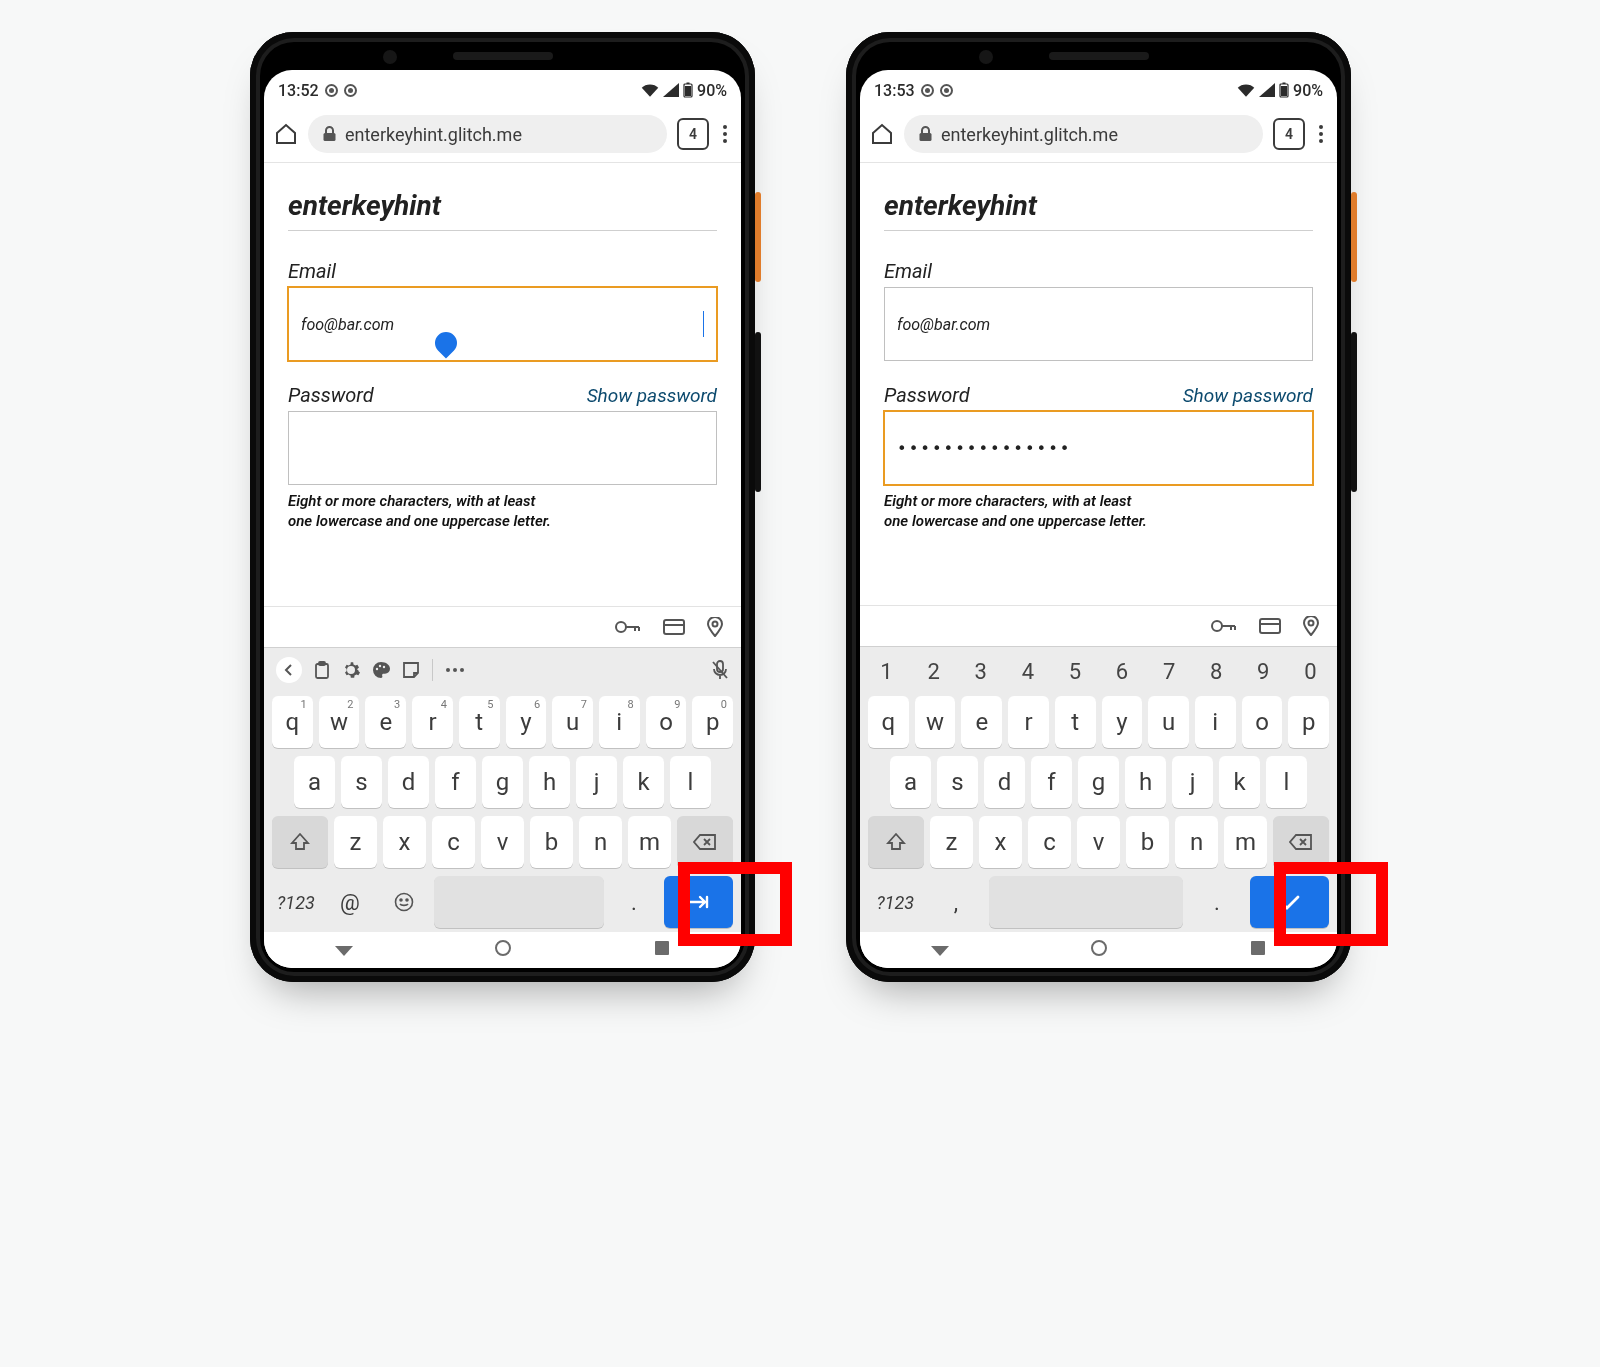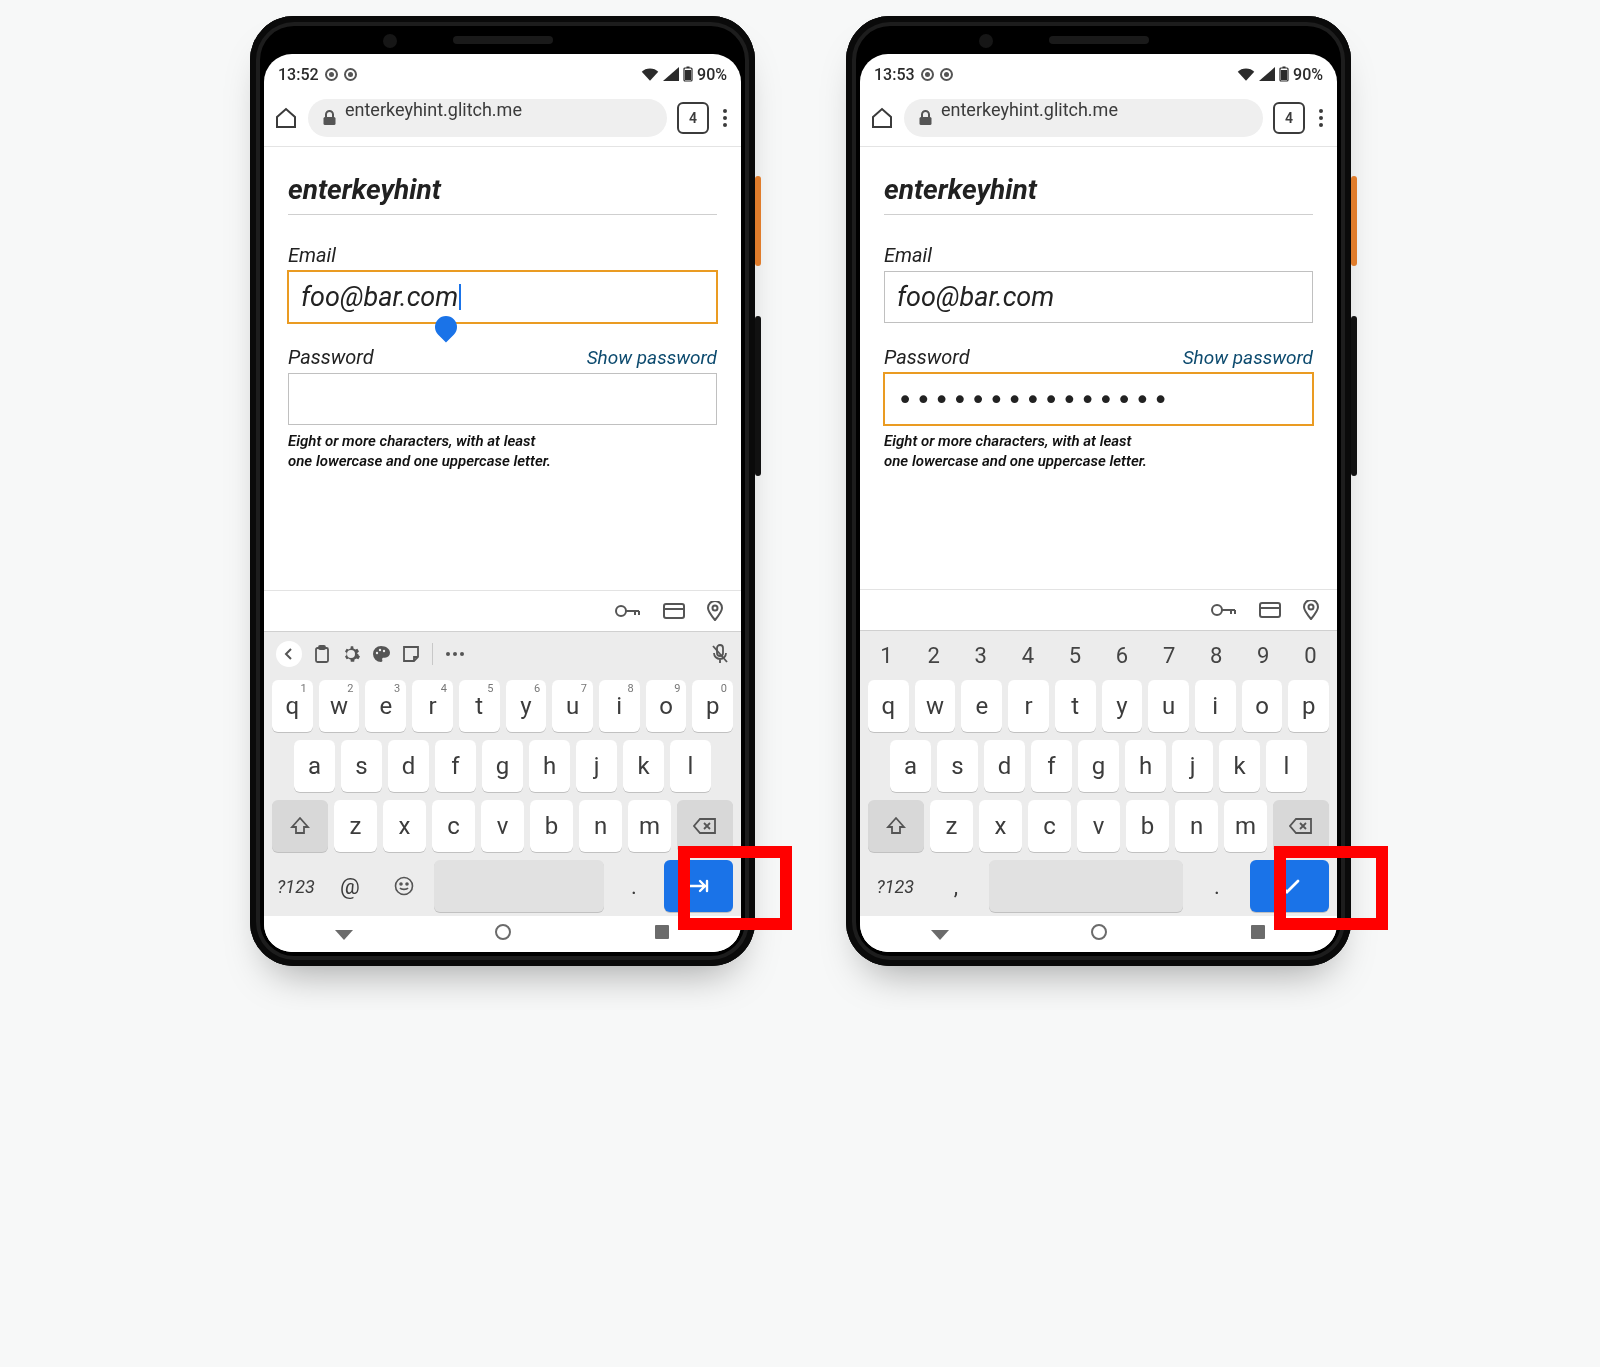--- a/index.html
+++ b/index.html
@@ -14,21 +14,21 @@
     --field-focus:#EA9B22;
     --blue:#1a73e8;
     --enter-blue:#1a73e8;
     --highlight:#ff0000;
     --kb-bg:#ececec;
     --key-bg:#ffffff;
     --key-mod:#d8d8d8;
     --key-text:#3c3c3c;
   }
   html,body{margin:0;padding:0;background:var(--bg);font-family:-apple-system,BlinkMacSystemFont,'Segoe UI',Roboto,Arial,sans-serif;color:var(--text);}
-  .canvas{width:1180px;height:1000px;margin:0 auto;position:relative;padding-top:10px;}
+  .canvas{width:1180px;height:1000px;margin:16px auto;position:relative;padding-top:10px;}
   .phone-wrap{position:absolute;width:505px;}
   .phone-wrap.left{left:40px;top:16px;}
   .phone-wrap.right{left:636px;top:16px;}
 
   .phone{position:relative;width:505px;height:950px;border-radius:44px;background:var(--phone-black);box-shadow:0 24px 40px -18px rgba(0,0,0,.35), inset 0 0 0 6px #0a0a0a, inset 0 0 0 10px #1d1d1d;}
   .side-btn{position:absolute;background:#111;border-radius:3px;}
   .side-btn.power{right:-6px;top:160px;width:6px;height:90px;background:#e07c2b;}
   .side-btn.vol{right:-6px;top:300px;width:6px;height:160px;}
   .notch-dot{position:absolute;top:18px;left:50%;transform:translateX(-120px);width:14px;height:14px;border-radius:50%;background:#161616;}
   .speaker{position:absolute;top:20px;left:50%;transform:translateX(-50%);width:100px;height:8px;border-radius:4px;background:#1a1a1a;}
@@ -38,33 +38,33 @@
   .statusbar{height:32px;display:flex;align-items:center;justify-content:space-between;padding:4px 14px 0;font-size:16px;font-weight:500;color:#2b2b2b;}
   .status-left{display:flex;align-items:center;gap:6px;}
   .status-right{display:flex;align-items:center;gap:4px;text-align:center;}
   .ico{display:inline-flex;align-items:center;justify-content:center;}
   .chrome-dot{width:13px;height:13px;border-radius:50%;border:2.5px solid #555;box-sizing:border-box;position:relative;}
   .chrome-dot::after{content:"";position:absolute;inset:2px;border-radius:50%;background:#555;}
 
   
   .toolbar{height:56px;display:flex;align-items:center;gap:10px;padding:0 10px;border-bottom:1px solid #e4e4e4;}
   .home-ico svg, .lock-ico svg, .menu-ico svg, .status-ico svg{display:block;}
-  .urlbar{flex:1;height:38px;background:var(--url-bg);border-radius:20px;display:flex;gap:8px;padding:0 14px;color:#3b3b3b;font-size:18px;overflow:hidden;}
+  .urlbar{flex:1;height:38px;background:var(--url-bg);border-radius:20px;display:flex;align-items:center;gap:8px;padding:0 14px;color:#3b3b3b;font-size:18px;overflow:hidden;}
   .tabcount{width:28px;height:28px;border:2px solid #3b3b3b;border-radius:6px;display:flex;align-items:center;justify-content:center;font-size:14px;font-weight:600;color:#3b3b3b;}
   .vmenu{display:flex;flex-direction:column;gap:3px;padding:4px;}
   .vmenu span{width:4px;height:4px;border-radius:50%;background:#3b3b3b;}
 
   
   .page{flex:0 0 auto;padding:26px 24px 6px;font-style:italic;}
   .page h1{margin:0 0 2px;font-size:28px;font-weight:700;}
   .rule{height:1px;background:#cfcfcf;margin:8px 0 28px;}
   .field-label-row{display:flex;align-items:center;justify-content:space-between;margin-bottom:4px;}
   .field-label{font-size:20px;color:#222;}
   .show-pw{font-size:19px;color:#0c4a6e;}
-  .field{position:relative;height:48px;border:1px solid var(--field-border);display:flex;align-items:center;padding:1px 12px;font-size:27px;color:#222;background:#fff;}
+  .field{position:relative;height:48px;border:1px solid var(--field-border);display:flex;align-items:center;padding:12px 12px;font-size:16px;color:#222;background:#fff;justify-content:space-between;}
   .field.focus{border-color:var(--field-focus);outline:1px solid var(--field-focus);}
   .cursor{display:inline-block;width:1.5px;height:26px;background:var(--blue);margin-left:1px;vertical-align:middle;}
   .caret-drop{position:absolute;width:22px;height:22px;background:var(--blue);border-radius:50% 50% 50% 0;transform:rotate(-45deg);}
   .gap{height:22px;}
   .pw-dots{letter-spacing:2px;font-family:monospace;}
   .hint-text{font-size:15px;line-height:1.35;font-weight:600;color:#111;margin-top:6px;}
 
   
   .kb-sugg{height:40px;border-top:1px solid #e3e3e3;display:flex;align-items:center;justify-content:flex-end;gap:22px;padding:0 18px;color:#555;}
 

